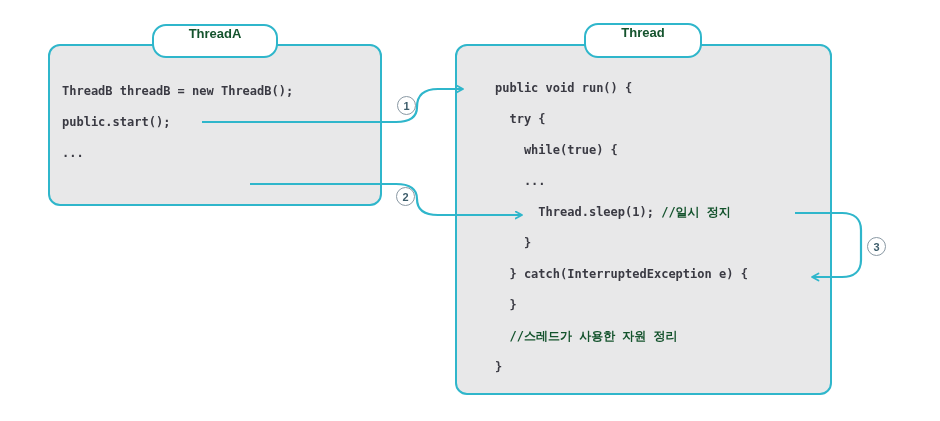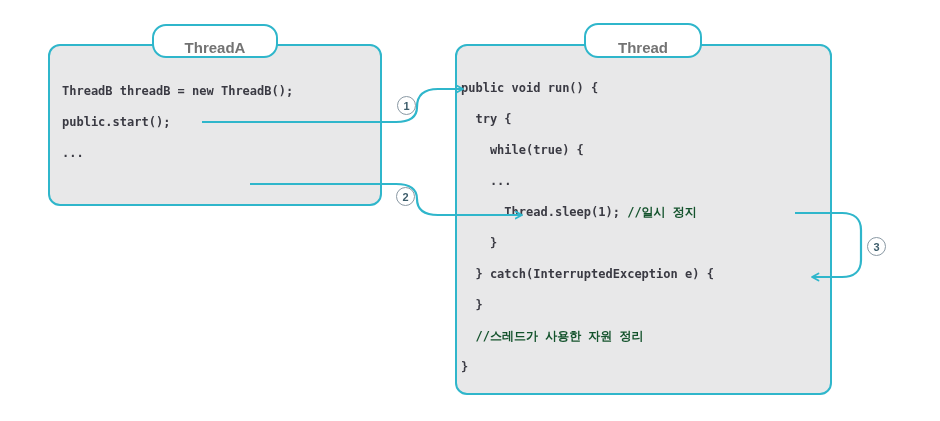--- a/index.html
+++ b/index.html
@@ -24,42 +24,42 @@
   }
   #box-a { left: 48px;  top: 44px; width: 334px; height: 162px; }
   #box-b { left: 455px; top: 44px; width: 377px; height: 351px; }
   .thread-tab {
     position: absolute;
     background: #ffffff;
     border: 2.5px solid #2fb6cb;
     border-radius: 14px;
     box-sizing: border-box;
     display: flex;
-    align-items: flex-end;
+    align-items: flex-start;
     justify-content: center;
     font-family: "Liberation Sans", sans-serif;
     font-weight: bold;
-    font-size: 15px;
-    color: #737373;
+    font-size: 13px;
+    color: #14532d;
     z-index: 3;
   }
   #tab-a { left: 152px; top: 24px; width: 126px; height: 34px; }
   #tab-b { left: 584px; top: 23px; width: 118px; height: 35px; }
   .code-block {
     position: absolute;
     font-family: "DejaVu Sans Mono", monospace;
     font-weight: bold;
     font-size: 12px;
     line-height: 31px;
     color: #3a3a43;
     white-space: pre;
     z-index: 2;
   }
   #code-a { left: 62px;  top: 76px; }
-  #code-b { left: 461px; top: 73px; }
+  #code-b { left: 495px; top: 73px; }
   .code-line { height: 31px; }
   .comment { color: #14532d; }
   svg.flow-layer {
     position: absolute;
     left: 0; top: 0;
     width: 940px; height: 421px;
     z-index: 4;
     pointer-events: none;
   }
   .step-marker {

